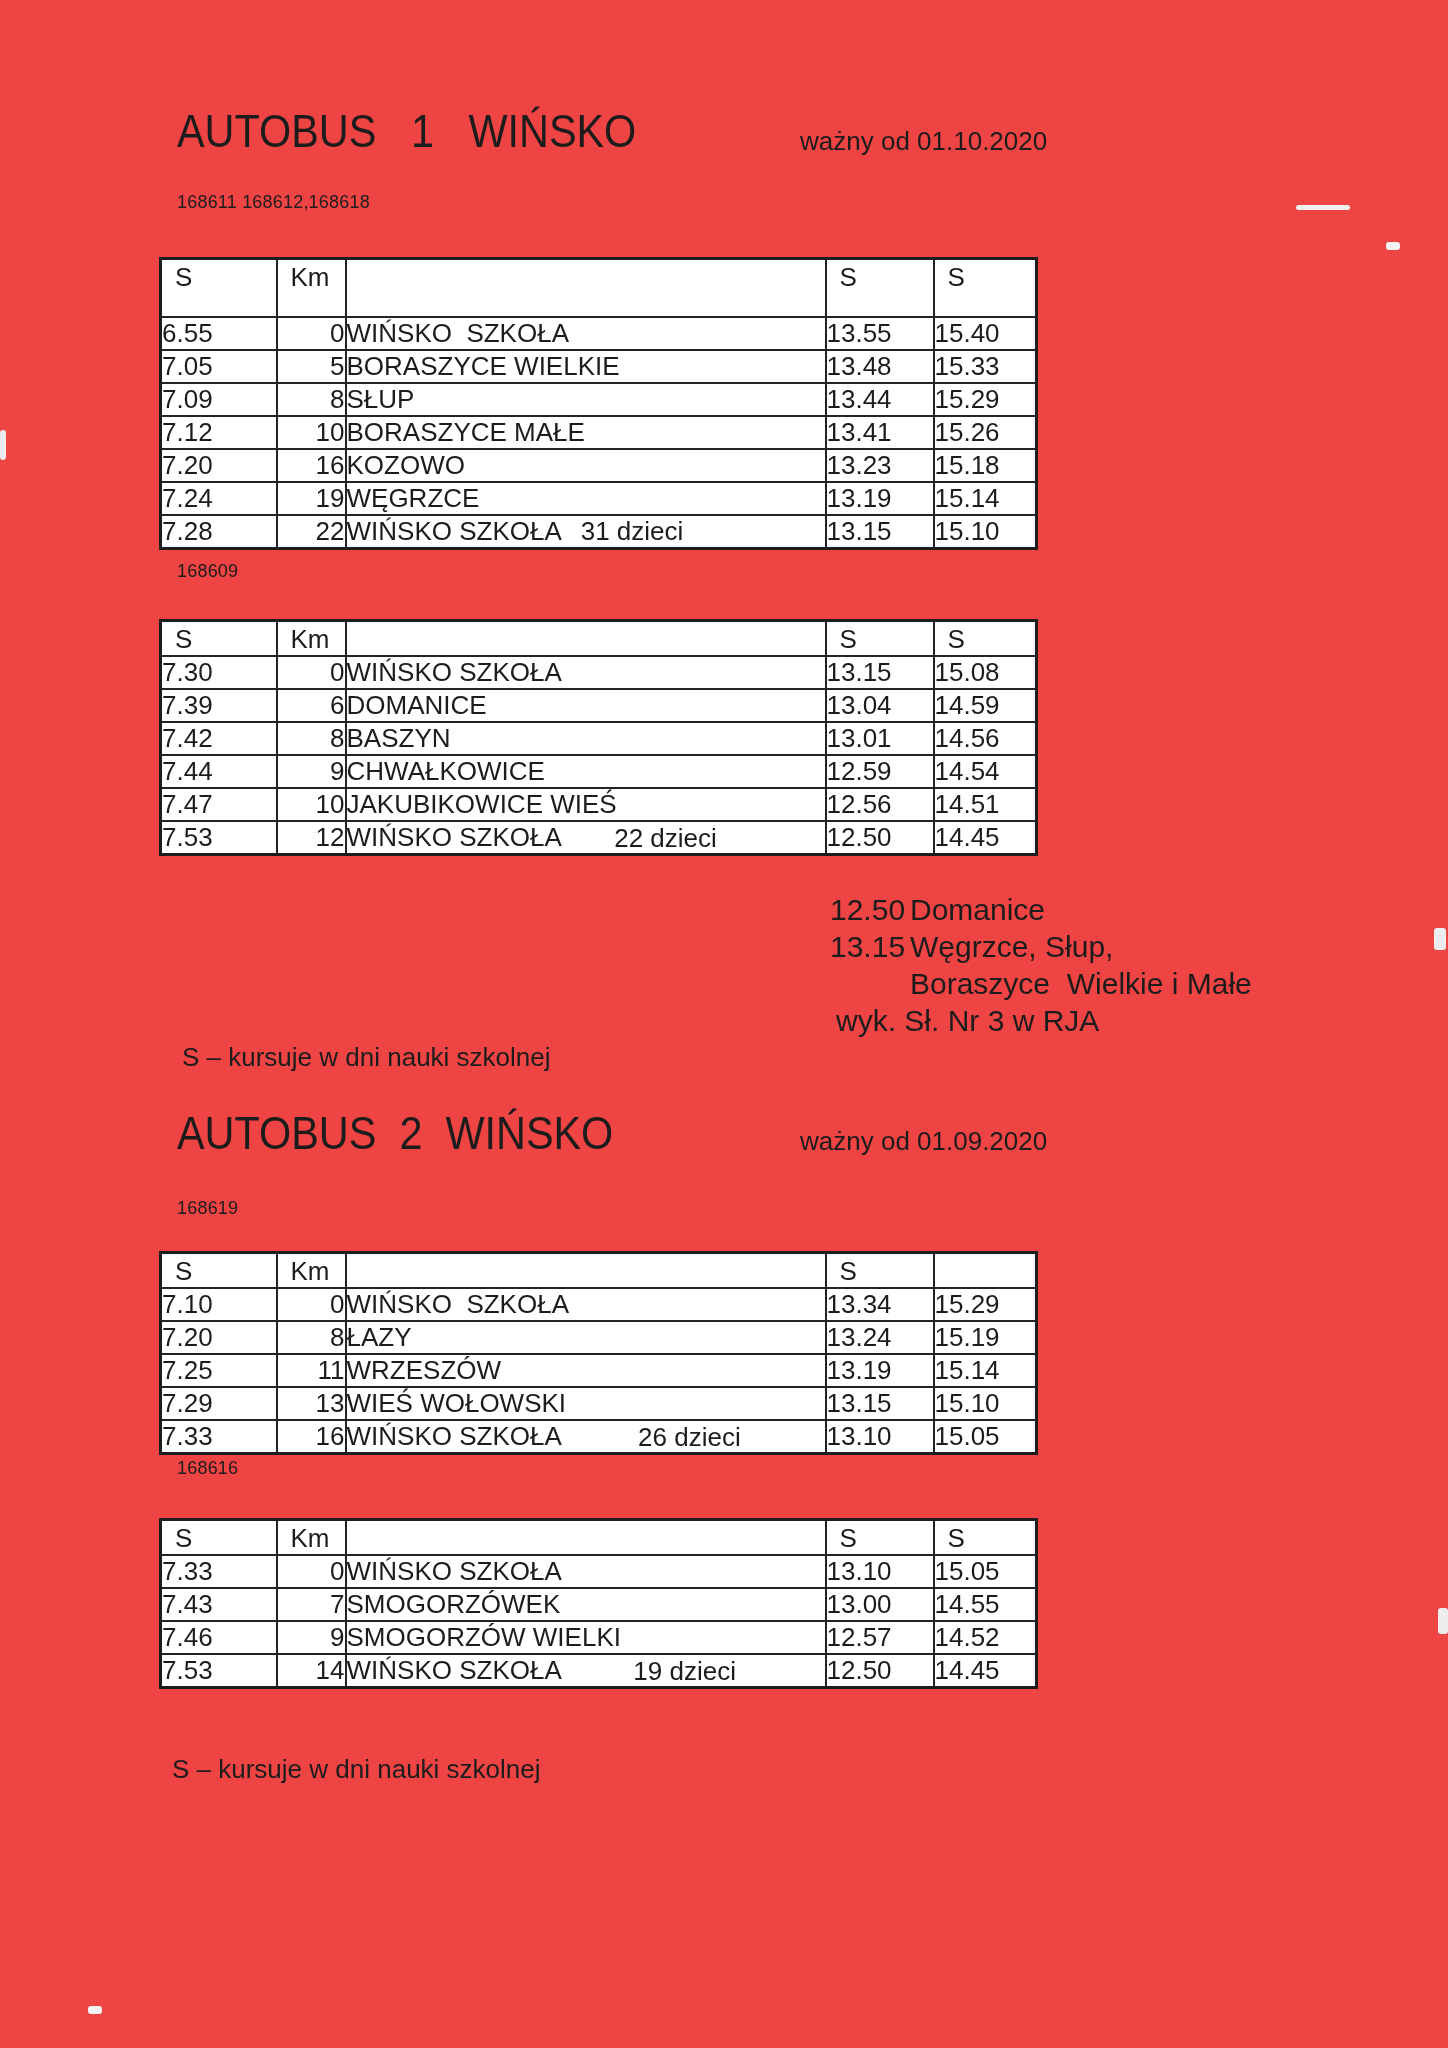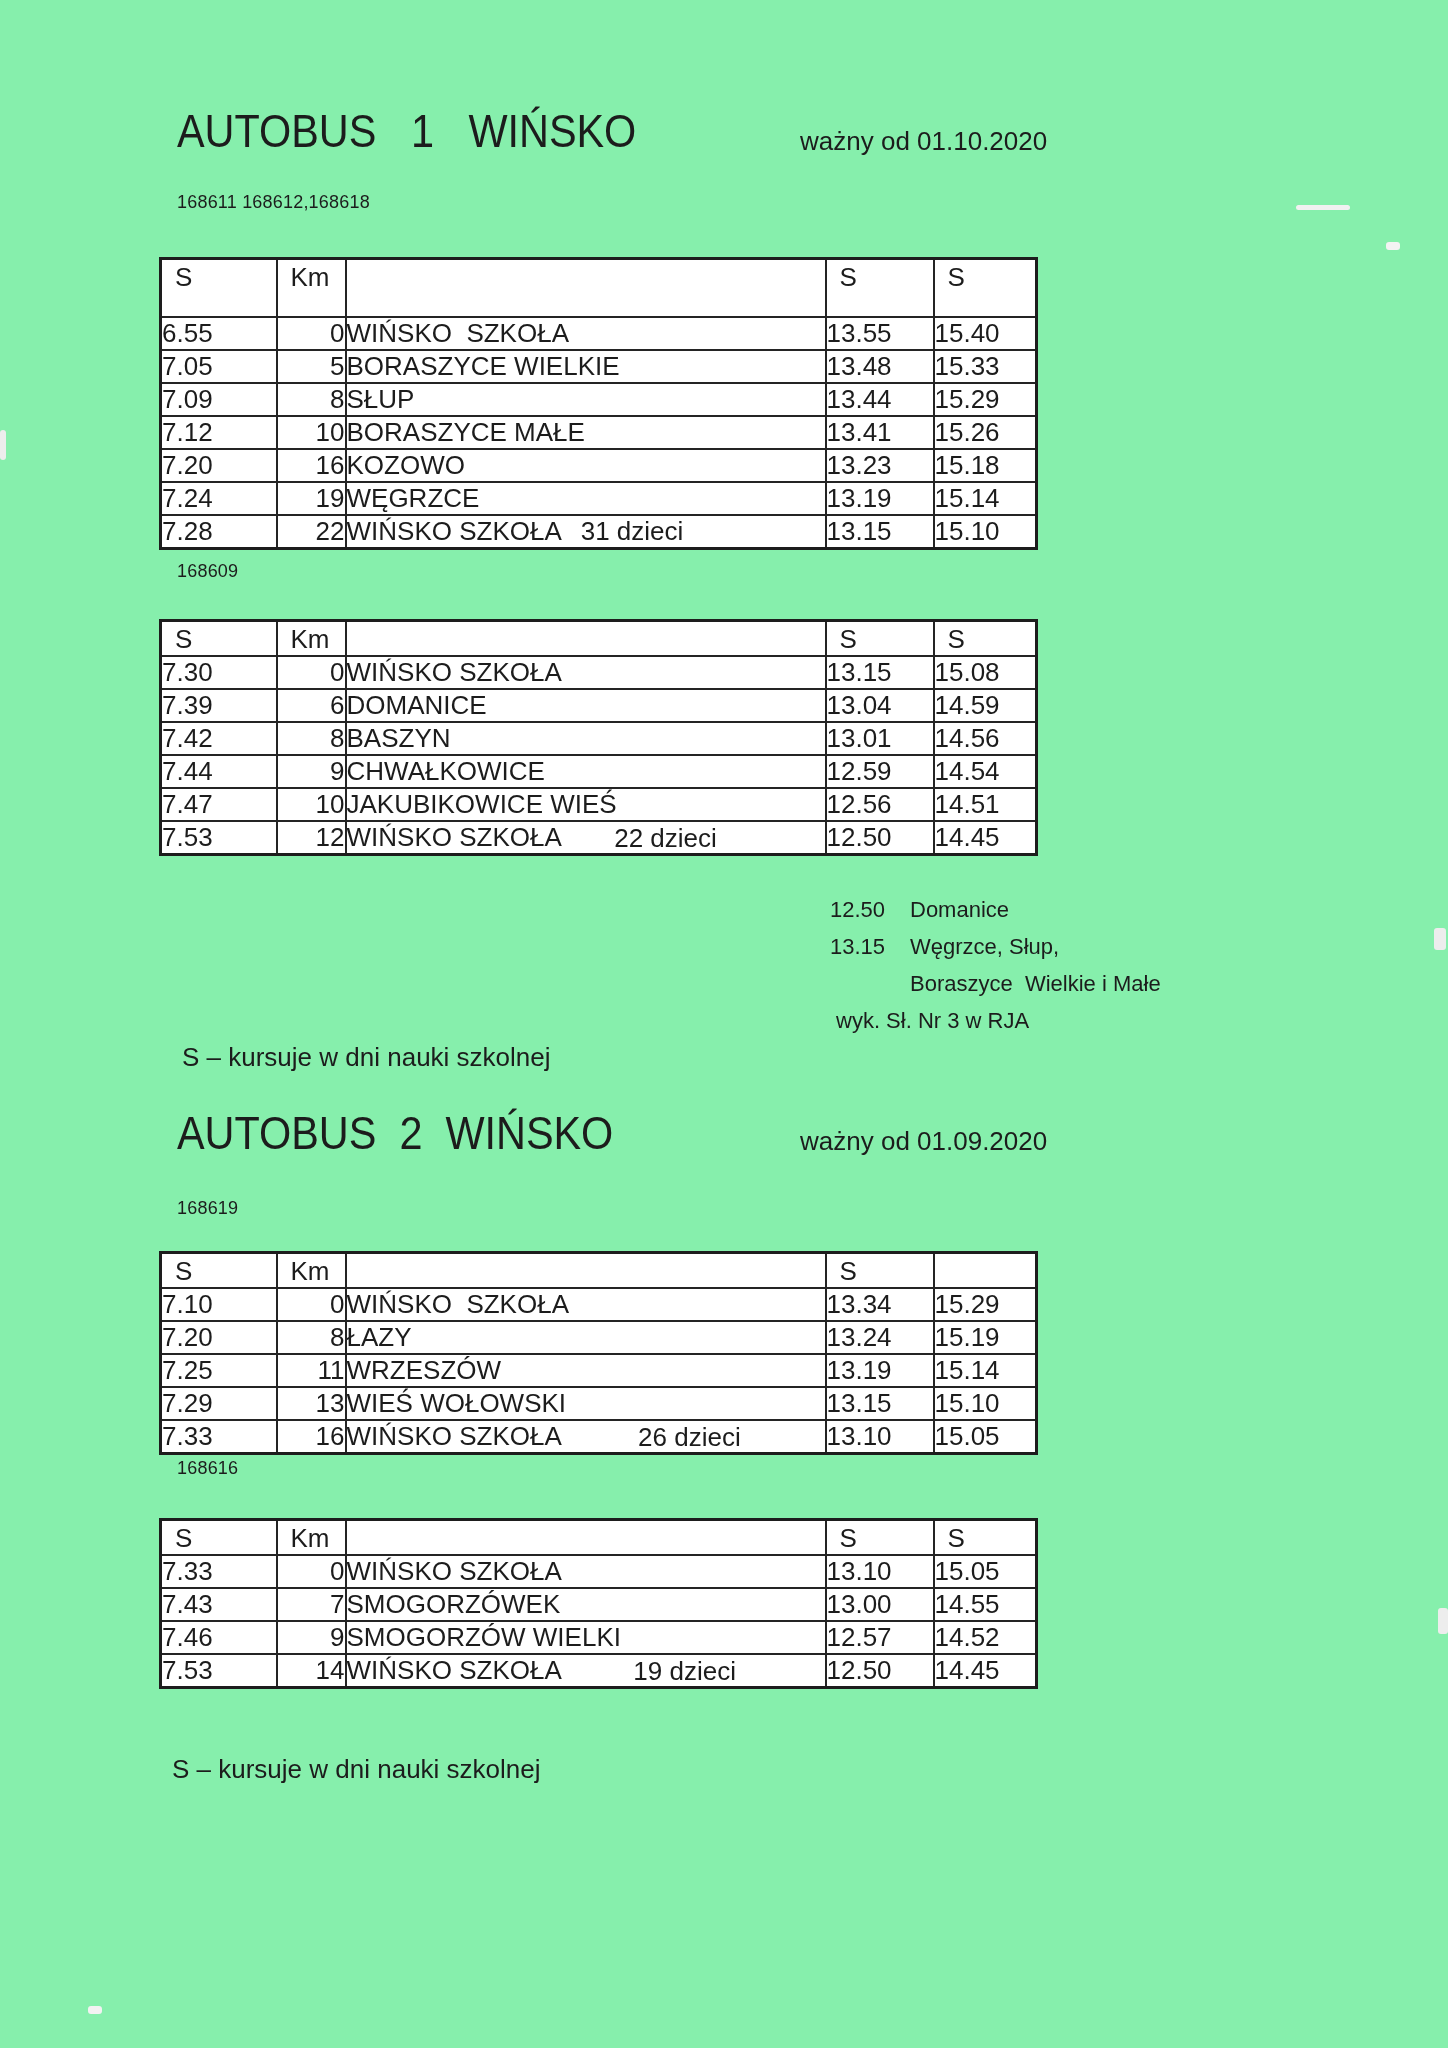--- a/index.html
+++ b/index.html
@@ -1,20 +1,20 @@
 <!DOCTYPE html>
 <html><head>
 <meta charset="utf-8">
 <style>
   html, body { margin: 0; padding: 0; background: #888; }
   .page {
     position: relative;
     width: 1448px;
     height: 2048px;
-    background: #86efac;
+    background: #ef4444;
     font-family: "Liberation Sans", sans-serif;
     color: #1c1c1c;
     overflow: hidden;
   }
   .abs { position: absolute; }
 
   .doc-title {
     font-size: 46px;
     font-weight: 400;
     letter-spacing: 0px;
@@ -59,21 +59,21 @@
   td.stop { padding-left: 13px; text-align: left; position: relative; }
   td.ret1 { padding-left: 16px; text-align: left; }
   td.ret2 { padding-left: 13px; text-align: left; }
 
   .dzieci { position: absolute; top: 50%; transform: translateY(-50%); white-space: pre; }
   #t0 .dzieci { left: 49%; }
   #t1 .dzieci { left: 56%; }
   #t2 .dzieci { left: 61%; text-align: center; }
   #t3 .dzieci { left: 60%; }
 
-  .notes { font-size: 22px; line-height: 37px; }
+  .notes { font-size: 30px; line-height: 37px; }
   .note-line { white-space: pre; }
   .note-time { display: inline-block; width: 80px; }
   .note-full { padding-left: 6px; }
 
   .artifact { position: absolute; background: #ededed; border-radius: 3px; }
 </style>
 </head>
 <body>
 
 <div class="page">

